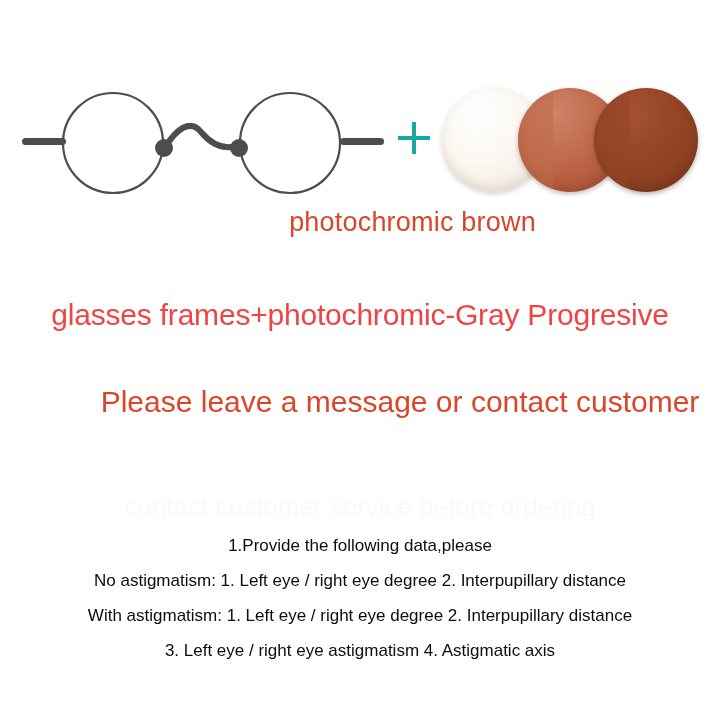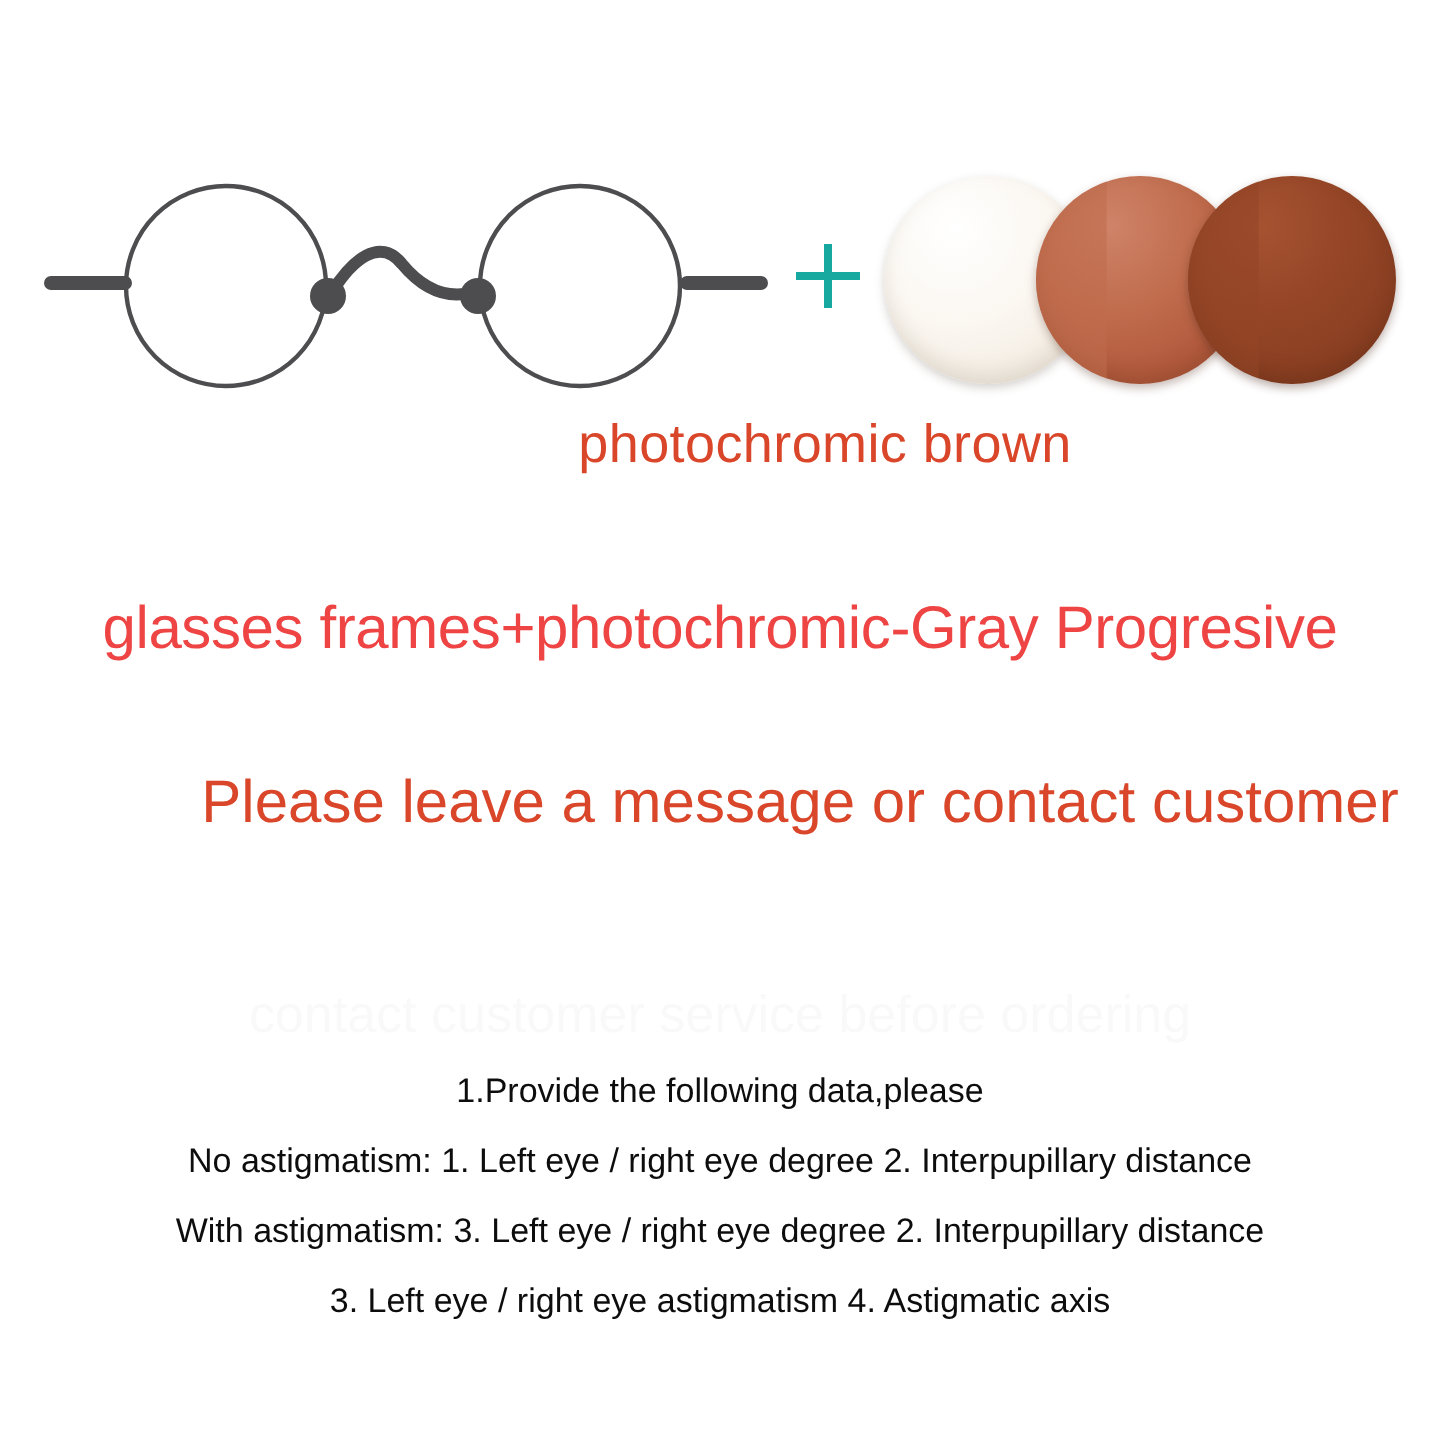--- a/index.html
+++ b/index.html
@@ -206,17 +206,17 @@
 
   <div id="notice-block">
     <div class="notice-line">Please leave a message or contact customer</div>
   </div>
 
   <div id="ghost-line">contact customer service before ordering</div>
 
   <div id="instructions">
     <div class="instruction-line">1.Provide the following data,please</div>
     <div class="instruction-line">No astigmatism: 1. Left eye / right eye degree 2. Interpupillary distance</div>
-    <div class="instruction-line">With astigmatism: 3. Left eye / right eye degree 2. Interpupillary distance</div>
+    <div class="instruction-line">With astigmatism: 1. Left eye / right eye degree 2. Interpupillary distance</div>
     <div class="instruction-line">3. Left eye / right eye astigmatism    4. Astigmatic axis</div>
   </div>
 
 </div>
 
 </body></html>

